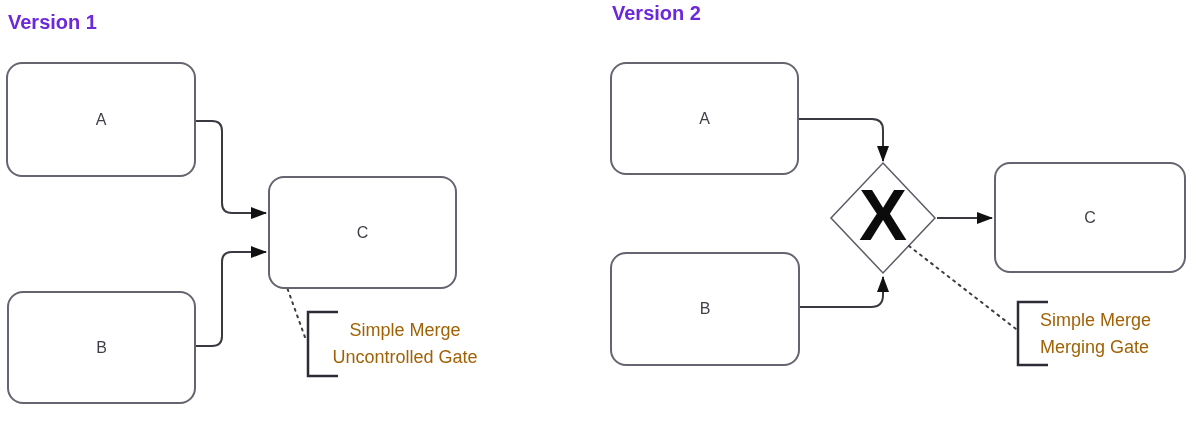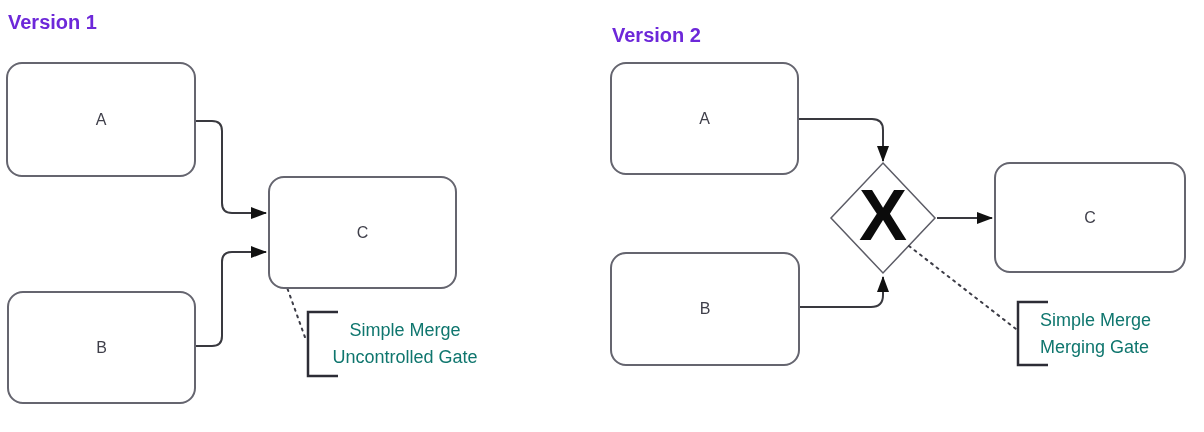--- a/index.html
+++ b/index.html
@@ -42,21 +42,21 @@
     font-weight: bold;
     color: #0b0b0b;
     line-height: 1;
     padding-bottom: 6px;
     box-sizing: border-box;
   }
   .annotation {
     position: absolute;
     font-size: 18px;
     line-height: 27px;
-    color: #0f766e;
+    color: #a16207;
     white-space: nowrap;
   }
   .annotation.centered { text-align: center; }
 </style>
 </head>
 <body>
 
 <div id="canvas">
 
   <svg id="wires" viewBox="0 0 1204 432" xmlns="http://www.w3.org/2000/svg">
@@ -74,21 +74,21 @@
     <path d="M338,312 L308,312 L308,376 L338,376" fill="none" stroke="#2c2c36" stroke-width="2.5"></path>
 
     <path d="M799,119 L872,119 Q883,119 883,130 L883,161" fill="none" stroke="#39393f" stroke-width="2" marker-end="url(#arrow)"></path>
     <path d="M800,307 L871,307 Q883,307 883,295 L883,277" fill="none" stroke="#39393f" stroke-width="2" marker-end="url(#arrow)"></path>
     <path d="M937,218 L992,218" fill="none" stroke="#39393f" stroke-width="2" marker-end="url(#arrow)"></path>
     <path d="M909,246 L1016,329" fill="none" stroke="#3c3c46" stroke-width="2" stroke-dasharray="2 5" stroke-linecap="round"></path>
     <path d="M1048,302 L1018,302 L1018,365 L1048,365" fill="none" stroke="#2c2c36" stroke-width="2.5"></path>
   </svg>
 
   <div class="title" style="left:8px; top:11px;">Version 1</div>
-  <div class="title" style="left:612px; top:24px;">Version 2</div>
+  <div class="title" style="left:612px; top:2px;">Version 2</div>
 
   <div class="node" style="left:6px; top:62px; width:190px; height:115px;">
     <span class="label">A</span>
   </div>
   <div class="node" style="left:7px; top:291px; width:189px; height:113px;">
     <span class="label">B</span>
   </div>
   <div class="node" style="left:268px; top:176px; width:189px; height:113px;">
     <span class="label">C</span>
   </div>

